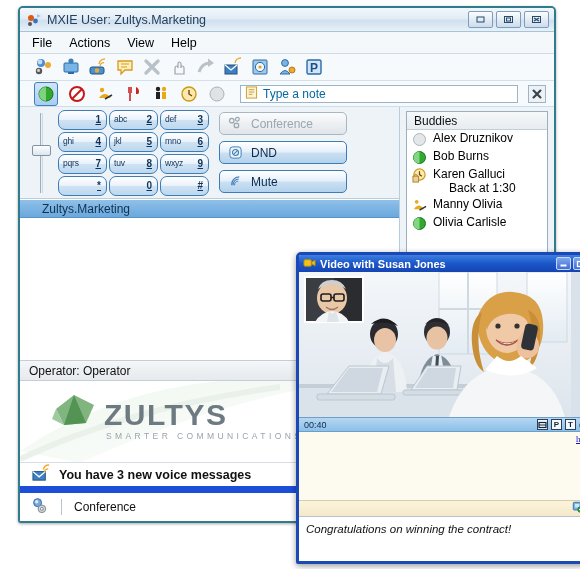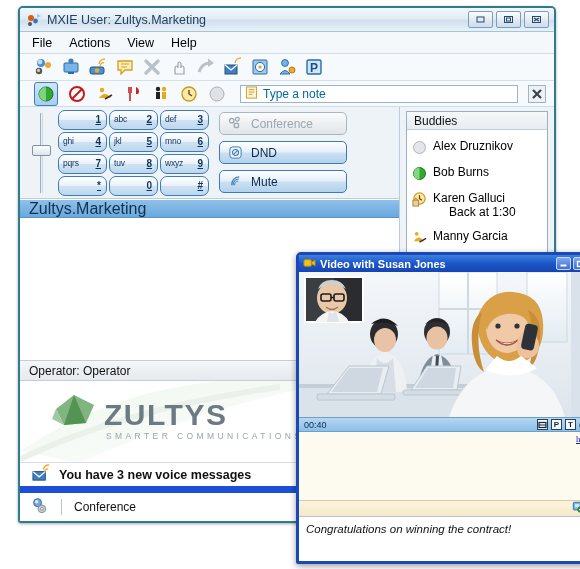--- a/index.html
+++ b/index.html
@@ -107,21 +107,21 @@
   }
   .act.disabled {
     border:1px solid #a9b7c2; color:#9aa6b0;
     background:linear-gradient(to bottom,#fbfcfd,#eceff2 55%,#e0e5ea);
   }
 
   
   .sess-header {
     height:19px; background:linear-gradient(to bottom,#8fc0e8,#6aa8dd);
     border-top:1px solid #ffffff; border-bottom:1px solid #5c93c5;
-    display:flex; align-items:center; padding-left:9px; font-size:16px; color:#10314f;
+    display:flex; align-items:center; padding-left:22px; font-size:12px; color:#10314f;
   }
   .sess-body { background:#fff; flex:1; min-height:30px; }
   .op-bar {
     height:21px; background:linear-gradient(to bottom,#f4f6f8,#e6eaee);
     border-top:1px solid #c3ced6; border-bottom:1px solid #c3ced6;
     display:flex; align-items:center; padding-left:9px; font-size:12px; color:#111;
   }
   .logo-area {
     height:82px; background:#ffffff; position:relative; overflow:hidden;
     border-bottom:1px solid #d7dde2;
@@ -137,21 +137,21 @@
   .sp-bar .sep { width:1px; height:16px; background:#b9c3cb; margin:0 4px; }
   .sp-bar .sptext { font-size:12px; color:#111; }
 
   
   .bd-panel { background:#fff; border:1px solid #9aafbf; width:100%; height:100%; }
   .bd-header {
     height:18px; background:linear-gradient(to bottom,#f6f8fa,#e7ecf0);
     border-bottom:1px solid #c3ced6; display:flex; align-items:center;
     padding-left:7px; font-size:12px; color:#111;
   }
-  .bd-item { display:flex; gap:6px; padding:1px 0 1px 5px; align-items:flex-start;margin-top:8px; }
+  .bd-item { display:flex; gap:6px; padding:1px 0 1px 5px; align-items:flex-start; }
   .bd-ico { width:15px; height:15px; flex:0 0 15px; margin-top:1px; }
   .bd-names { line-height:14px; }
   .bd-name { font-size:12px; color:#000; }
   .bd-sub  { font-size:12px; color:#000; padding-left:16px; }
 
   
   #video-window {
     position:absolute; left:296px; top:252px; width:314px; height:312px;
     background:#eef3f8;
     border:3px solid #1a49b5;
@@ -570,21 +570,21 @@
 
         <div class="bd-item">
           <span class="bd-ico">
             <svg viewBox="0 0 16 16" width="15" height="15">
               <circle cx="5" cy="4" r="2" fill="#e8a91a"></circle>
               <path d="M2 12 q4-6 8-3 l3 3 z" fill="#e8a91a"></path>
               <path d="M8 13 L15 9" stroke="#333" stroke-width="1.6"></path>
             </svg>
           </span>
           <span class="bd-names">
-            <div class="bd-name">Manny Garcia</div>
+            <div class="bd-name">Manny Olivia</div>
           </span>
         </div>
 
         <div class="bd-item">
           <span class="bd-ico">
             <svg viewBox="0 0 16 16" width="15" height="15">
                 <circle cx="8" cy="8" r="6.4" fill="#2faa2f" stroke="#1b6d1b"></circle>
                 <path d="M8 1.6 a6.4 6.4 0 0 0 0 12.8 z" fill="#82d682"></path>
               </svg>
           </span>

